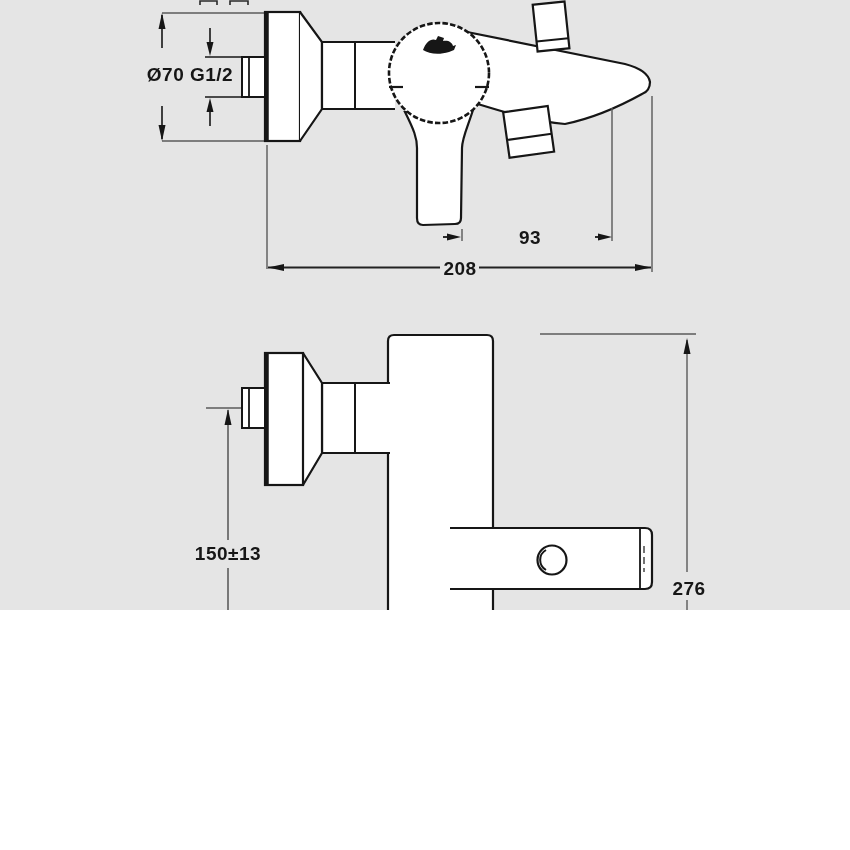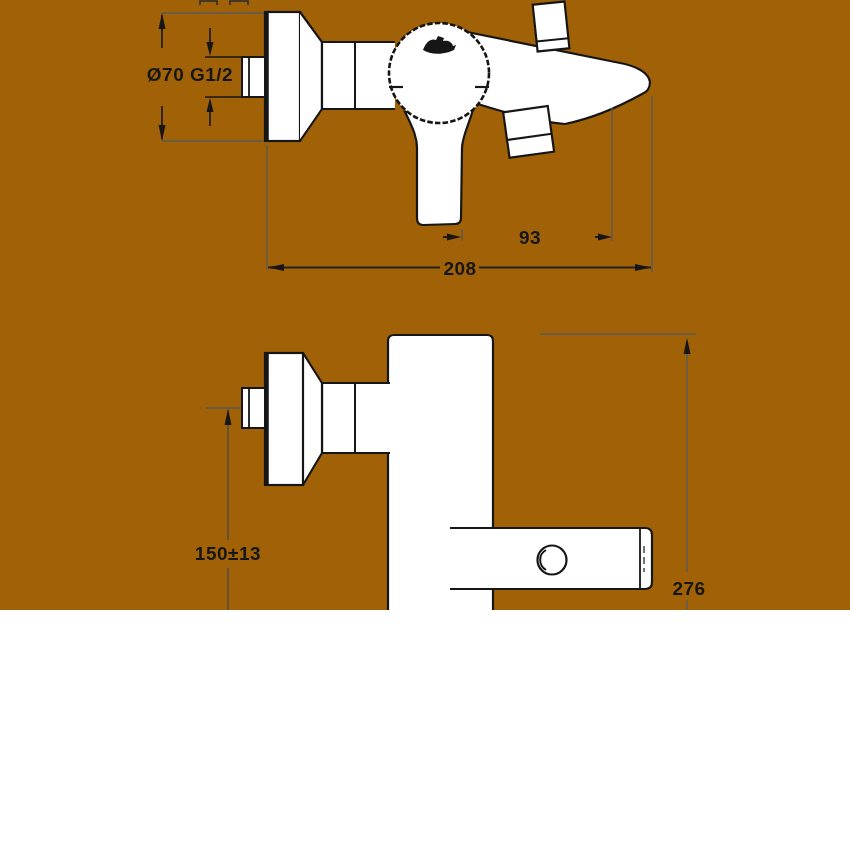--- a/index.html
+++ b/index.html
@@ -1,19 +1,19 @@
 <!DOCTYPE html>
 <html><head>
 <meta charset="utf-8">
 <style>
   html,body{margin:0;padding:0;background:#fff;}
   .stage{
     position:relative;
     width:850px;height:610px;
-    background:#a16207;
+    background:#e5e5e5;
     overflow:hidden;
     font-family:"Liberation Sans", sans-serif;
   }
   svg{position:absolute;left:0;top:0;}
   text{
     font-family:"Liberation Sans","DejaVu Sans",sans-serif;
     font-weight:700;
     font-size:19px;
     fill:#161616;
     letter-spacing:0.5px;

